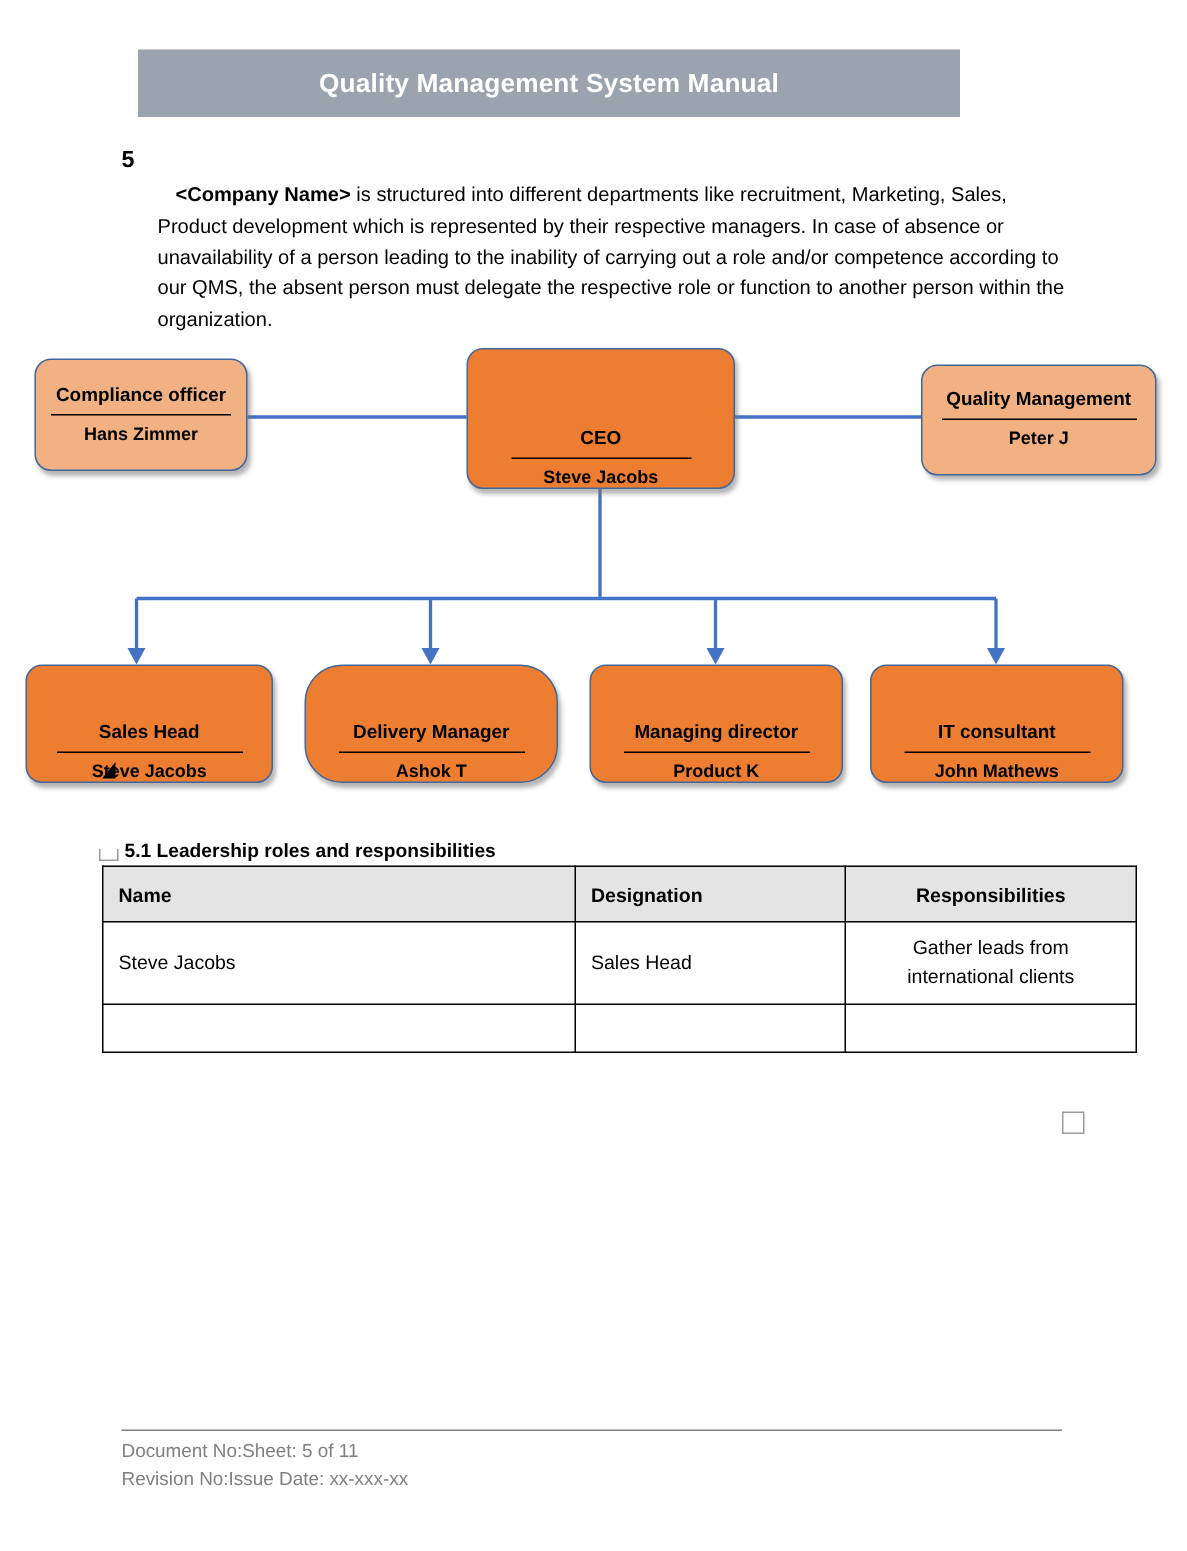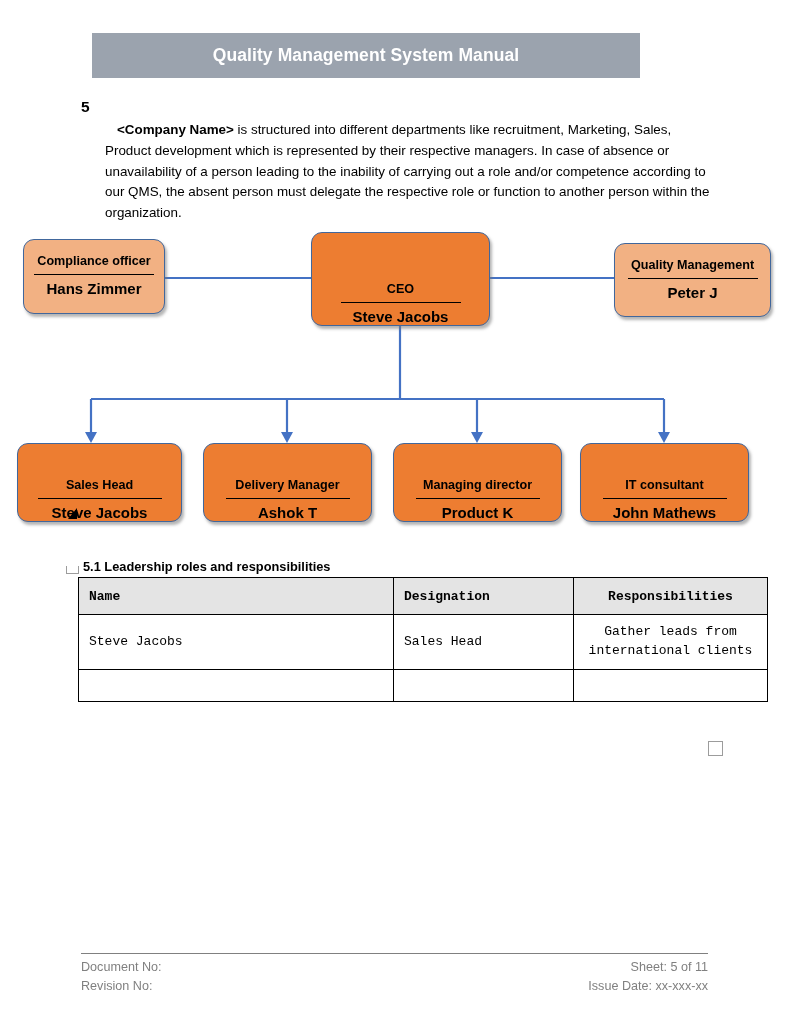--- a/index.html
+++ b/index.html
@@ -90,38 +90,38 @@
     text-align: center;
     line-height: 1.1;
     padding: 0 6px;
   }
   .node .divider {
     height: 0;
     border-top: 1.4px solid #000000;
     margin: 5px 0 6px 0;
   }
   .node .person {
-    font-size: 15px;
+    font-size: 12px;
     font-weight: bold;
     text-align: center;
     line-height: 1.1;
     padding: 0 6px;
   }
 
   
   #node-compliance { left: 23px;  top: 239px; width: 142px; height: 75px; }
   #node-compliance .divider { width: 120px; }
   #node-ceo        { left: 311px; top: 232px; width: 179px; height: 94px; }
   #node-ceo .divider { width: 120px; }
   #node-quality    { left: 614px; top: 243px; width: 157px; height: 74px; }
   #node-quality .divider { width: 130px; }
 
   #node-sales    { left: 17px;  top: 443px; width: 165px; height: 79px; }
   #node-sales .divider { width: 124px; }
-  #node-delivery { left: 203px; top: 443px; width: 169px; height: 79px; }
+  #node-delivery { left: 203px; top: 443px; width: 169px; height: 79px; border-radius: 25px; }
   #node-delivery .divider { width: 124px; }
   #node-managing { left: 393px; top: 443px; width: 169px; height: 79px; }
   #node-managing .divider { width: 124px; }
   #node-it       { left: 580px; top: 443px; width: 169px; height: 79px; }
   #node-it .divider { width: 124px; }
 
   .node-marker {
     position: absolute;
     left: 68px;
     top: 508px;
@@ -145,26 +145,25 @@
     width: 11px;
     height: 7px;
     border: 1px solid #9c9c9c;
     border-top: none;
     background: transparent;
   }
 
   
   .roles-table {
     position: absolute;
-    left: 78px;
+    left: 68px;
     top: 577px;
     width: 626px;
     border-collapse: collapse;
     table-layout: fixed;
-    font-family: Liberation Mono, monospace;
   }
   .roles-table th,
   .roles-table td {
     border: 1.3px solid #000000;
     font-size: 13px;
     font-weight: normal;
     padding: 8px 10px;
     vertical-align: middle;
   }
   .roles-table thead th {
@@ -202,21 +201,21 @@
   }
   .footer {
     position: absolute;
     left: 81px;
     top: 958px;
     width: 627px;
     color: #808080;
     font-size: 12.6px;
     line-height: 19px;
   }
-  .footer .row { display: flex; justify-content: space-between; }
+  .footer .row { display: flex; }
 </style>
 </head>
 <body>
 
 <div class="header-bar">
   <span class="title">Quality Management System Manual</span>
 </div>
 
 <div class="section-heading">
   <span class="num">5</span>

